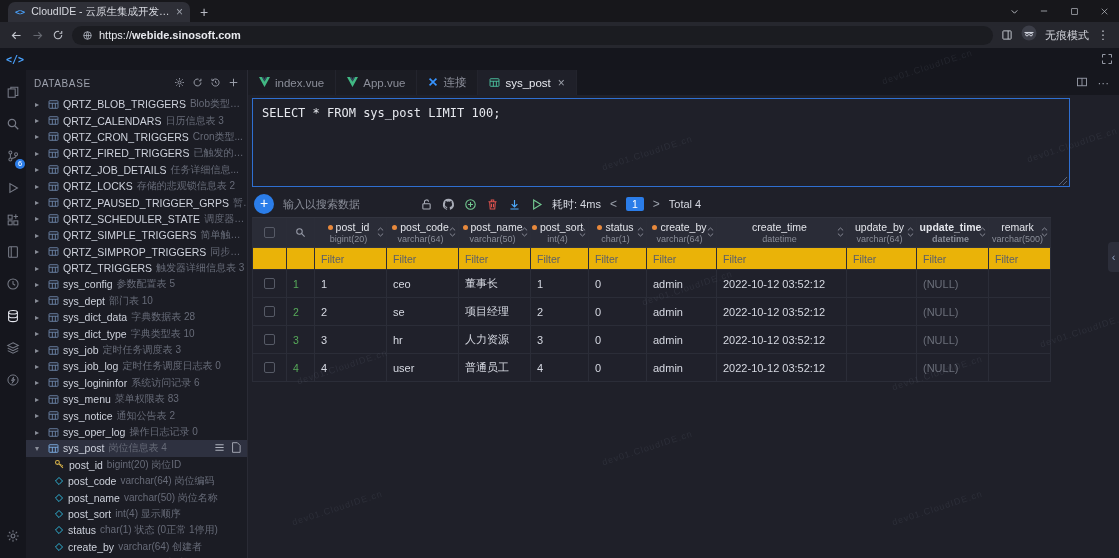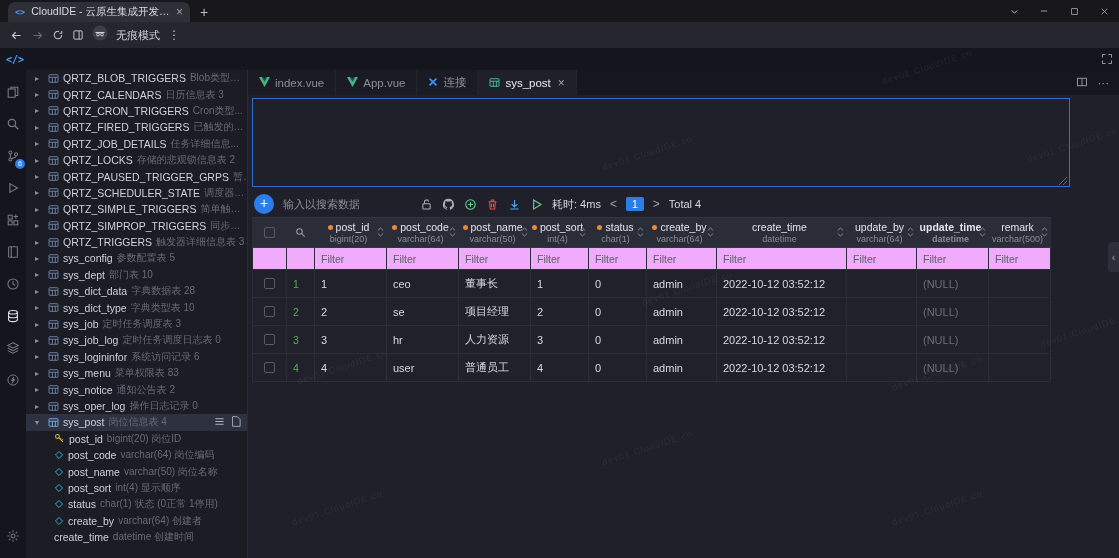--- a/index.html
+++ b/index.html
@@ -91,21 +91,21 @@
   .grid { position:absolute; left:4px; top:122px; border-left:1px solid #2b2d38; border-top:1px solid #32343f; }
   .g-row { display:flex; height:28px; border-bottom:1px solid #2b2d38; background:#20212b; }
   .g-cell { border-right:1px solid #2b2d38; display:flex; align-items:center; padding:0 6px; font-size:11px; color:#d6d9e2; overflow:hidden; white-space:nowrap; flex:none; }
   .g-head { height:30px; background:#2a2c37; border-bottom:1px solid #32343f; }
   .g-head .g-cell { color:#e2e4ea; }
   .g-col { flex-direction:column; justify-content:center; gap:1px; position:relative; padding:0 10px 0 6px; align-items:center; }
   .gh-top { display:flex; align-items:center; gap:3px; font-size:10.5px; }
   .req { width:5px; height:5px; border-radius:50%; background:#e8893c; }
   .gh-ty { font-size:9px; color:#8a8e99; }
   .sort { position:absolute; right:2px; top:50%; transform:translateY(-50%); }
-  .filter-row { height:22px; background:#f0abfc; }
+  .filter-row { height:22px; background:#eab308; }
   .filter-cell { color:#5b5f6b; font-size:10.5px; }
   .g-center { justify-content:center; }
   .cb { width:11px; height:11px; border:1px solid #565a66; border-radius:2px; }
   .rownum { color:#57ab5a; font-size:10.5px; }
   .dim { color:#6b6f7a; }
 
   .panel-toggle { position:absolute; right:0; top:242px; width:11px; height:30px; background:#2c2e3a; border-radius:4px 0 0 4px; color:#8ea0c0; display:flex; align-items:center; justify-content:center; font-size:11px; z-index:40; }
 </style>
 </head>
 <body>
@@ -152,20 +152,31 @@
     <span class="nav-ic dim">
         <svg width="13" height="13" viewBox="0 0 16 16">
           <path d="M3 8h10M9 4l4 4-4 4" fill="none" stroke="currentColor" stroke-width="1.4"></path>
         </svg>
       </span>
     <span class="nav-ic">
         <svg width="12" height="12" viewBox="0 0 16 16">
           <path d="M13 8A5 5 0 1 1 9.5 3.2M13 2.6v3h-3" fill="none" stroke="currentColor" stroke-width="1.4"></path>
         </svg>
       </span>
+    <div class="urlbar">
+      <span class="nav-ic">
+          <svg width="11" height="11" viewBox="0 0 16 16">
+            <g fill="none" stroke="#aeb2bd" stroke-width="1.2">
+              <circle cx="8" cy="8" r="5.5"></circle>
+              <path d="M2.5 8h11M8 2.5c2 1.8 2 9.2 0 11-2-1.8-2-9.2 0-11z"></path>
+            </g>
+          </svg>
+        </span>
+      <span><span>https://</span><span class="host">webide.sinosoft.com</span></span>
+    </div>
     <div class="tb-right">
       <span class="nav-ic">
           <svg width="12" height="12" viewBox="0 0 16 16">
             <g fill="none" stroke="currentColor" stroke-width="1.3">
               <rect x="2.5" y="2.5" width="11" height="11" rx="1"></rect>
               <path d="M9.5 2.5v11"></path>
             </g>
           </svg>
         </span>
       <span><svg width="16" height="16" viewBox="0 0 16 16">
@@ -279,20 +290,43 @@
           <svg width="14" height="14" viewBox="0 0 16 16">
             <g fill="none" stroke="currentColor" stroke-width="1.2">
               <circle cx="8" cy="8" r="2.2"></circle>
               <path d="M8 1.5v2.2M8 12.3v2.2M1.5 8h2.2M12.3 8h2.2M3.4 3.4L5 5M11 11l1.6 1.6M12.6 3.4L11 5M5 11l-1.6 1.6"></path>
             </g>
           </svg>
         </span>
     </div>
 
     <div class="sidebar">
+      <div class="sidebar-header">
+        <span>DATABASE</span>
+        <span class="sh-icons">
+          <span><svg width="11" height="11" viewBox="0 0 16 16">
+                <g fill="none" stroke="currentColor" stroke-width="1.3">
+                  <circle cx="8" cy="8" r="2.2"></circle>
+                  <path d="M8 1.5v2.2M8 12.3v2.2M1.5 8h2.2M12.3 8h2.2M3.4 3.4L5 5M11 11l1.6 1.6M12.6 3.4L11 5M5 11l-1.6 1.6"></path>
+                </g>
+              </svg></span>
+          <span><svg width="11" height="11" viewBox="0 0 16 16">
+                <path d="M13 8A5 5 0 1 1 9.5 3.2M13 2.6v3h-3" fill="none" stroke="currentColor" stroke-width="1.4"></path>
+              </svg></span>
+          <span><svg width="11" height="11" viewBox="0 0 16 16">
+                <g fill="none" stroke="currentColor" stroke-width="1.3">
+                  <path d="M2.8 8a5.2 5.2 0 1 0 1.5-3.6M2.8 2.5v2.8h2.8"></path>
+                  <path d="M8 5.5V8l2 1.2"></path>
+                </g>
+              </svg></span>
+          <span><svg width="11" height="11" viewBox="0 0 16 16">
+                <path d="M8 2.5v11M2.5 8h11" stroke="currentColor" stroke-width="1.4"></path>
+              </svg></span>
+        </span>
+      </div>
       <div class="tree">
           <div class="tree-row">
             <span class="chev">▸</span>
             <span>
               <svg class="svgi" viewBox="0 0 16 16" width="11" height="11">
                 <g fill="none" stroke="#6f88ac" stroke-width="1.3">
                   <rect x="1.5" y="2.5" width="13" height="11" rx="1"></rect>
                   <path d="M1.5 6.2h13M6.3 6.2v7.3M10.7 6.2v7.3"></path>
                 </g>
               </svg>
@@ -687,20 +721,21 @@
                   <rect x="2" y="3" width="12" height="10"></rect>
                   <path d="M8 3v10"></path>
                 </g>
               </svg></span>
           <span>···</span>
         </span>
       </div>
 
       <div class="editor-body">
         <div class="sql-box">
+          <span>SELECT * FROM sys_post LIMIT 100;</span>
           <span class="resize-handle"><svg width="10" height="10" viewBox="0 0 10 10">
                 <path d="M9 1L1 9M9 5L5 9" stroke="currentColor" stroke-width="1"></path>
               </svg></span>
         </div>
 
         <div class="results-toolbar">
           <span class="fab">+</span>
           <input class="search-input" placeholder="输入以搜索数据" style="">
           <span class="rt-icon">
               <svg width="13" height="13" viewBox="0 0 16 16">

